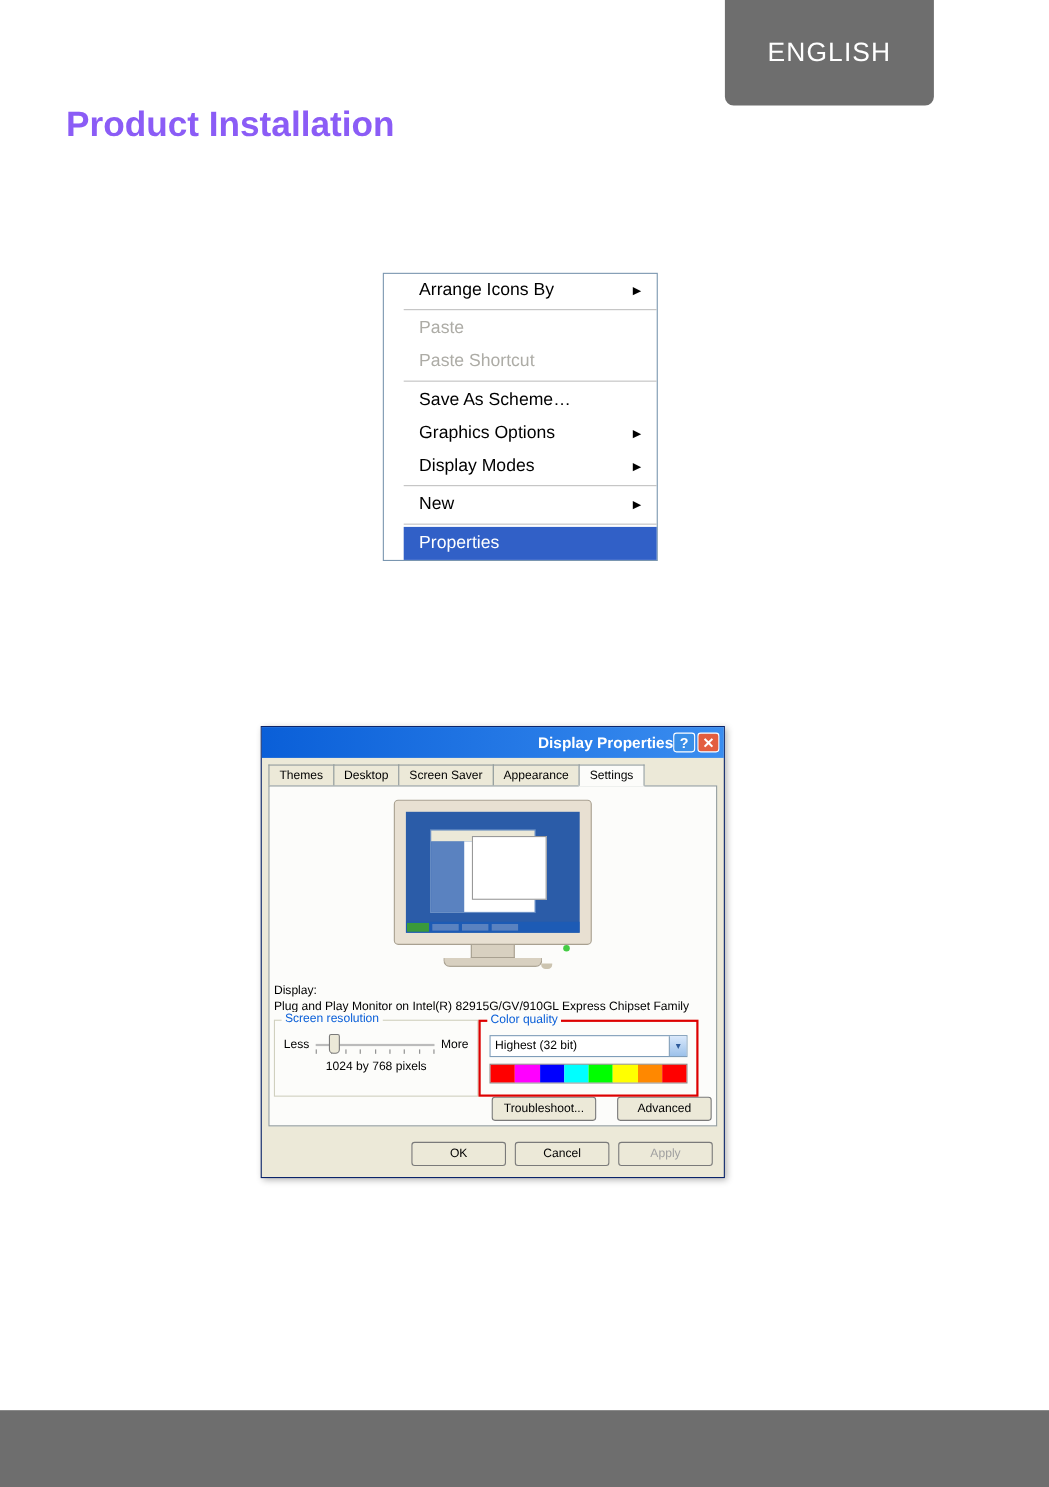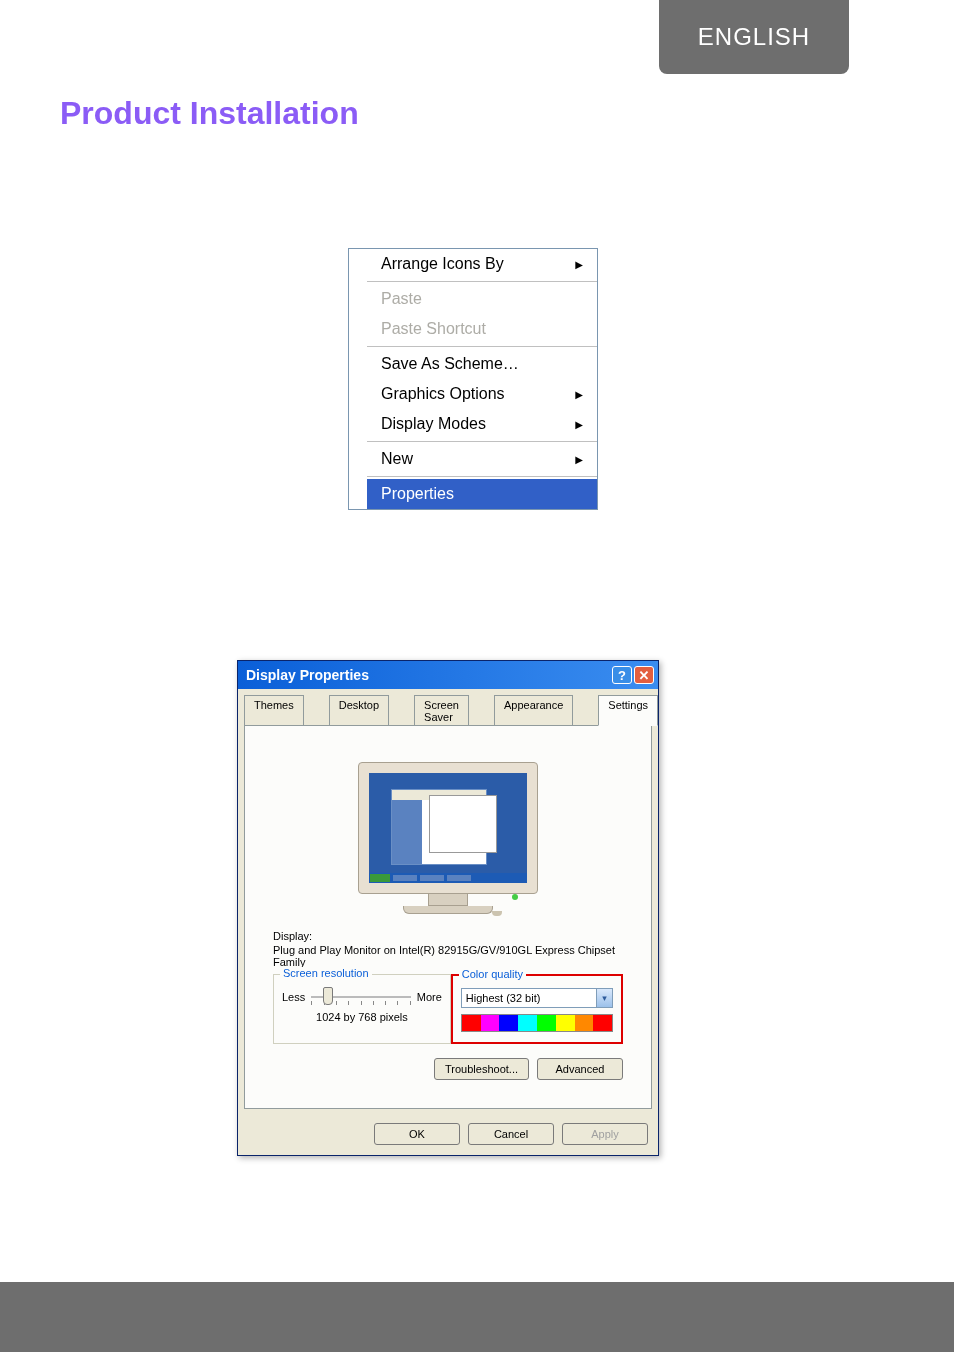--- a/index.html
+++ b/index.html
@@ -1,42 +1,42 @@
 <!DOCTYPE html>
 <html><head>
   <meta charset="utf-8">
   <style>
     * { box-sizing: border-box; margin: 0; padding: 0; }
     body { font-family: Arial, sans-serif; background: #fff; width: 954px; height: 1352px; position: relative; }
     
-    .lang-tab { position: absolute; top: 0; right: 105px; width: 190px; height: 74px; background: #6e6e6e; color: #fff; font-size: 24px; letter-spacing: 1px; display: flex; align-items: center; justify-content: center; border-radius: 0 0 8px 8px; font-family: Arial, sans-serif; }
+    .lang-tab { position: absolute; top: 0; right: 105px; width: 190px; height: 96px; background: #6e6e6e; color: #fff; font-size: 24px; letter-spacing: 1px; display: flex; align-items: center; justify-content: center; border-radius: 0 0 8px 8px; font-family: Arial, sans-serif; }
     
     .title { position: absolute; top: 95px; left: 60px; font-size: 32px; font-weight: bold; color: #8b5cf6; }
     
     
     .context-menu { position: absolute; top: 248px; left: 348px; width: 250px; background: #fff; border: 1px solid #7a96b0; font-family: Tahoma, sans-serif; font-size: 16px; padding-left: 18px; }
     .cm-item { padding: 6px 14px; display: flex; justify-content: space-between; align-items: center; color: #000; cursor: default; }
     .cm-item.disabled { color: #adaca6; }
     .cm-item.highlight { background: #3160c7; color: #fff; }
     .cm-sep { border-top: 1px solid #c0c0c0; margin: 2px 0; }
     .cm-arrow { font-size: 10px; }
     
     
     .dialog { position: absolute; top: 660px; left: 237px; width: 422px; background: #ece9d8; border: 1px solid #0a246a; font-family: Tahoma, sans-serif; box-shadow: 2px 2px 6px rgba(0,0,0,0.3); }
-    .titlebar { background: linear-gradient(to right, #0a5fd8, #3a8df0); color: #fff; height: 28px; display: flex; align-items: center; justify-content: space-between; padding: 0 4px 0 8px; font-size: 14px; font-weight: bold; }
+    .titlebar { background: linear-gradient(to right, #0a5fd8, #3a8df0); color: #fff; height: 28px; display: flex; align-items: center; justify-content: flex-end; padding: 0 4px 0 8px; font-size: 14px; font-weight: bold; }
     .titlebar-btns { display: flex; gap: 2px; }
     .tb-btn { width: 20px; height: 18px; border-radius: 3px; font-size: 13px; font-weight: bold; display: flex; align-items: center; justify-content: center; cursor: default; }
     .tb-help { background: #398ee7; color: #fff; border: 1px solid #fff; }
     .tb-close { background: #e35e3f; color: #fff; border: 1px solid #fff; }
     
-    .tabstrip { display: flex; margin: 6px 6px 0 6px; font-size: 11px; gap: 26px; }
+    .tabstrip { display: flex; margin: 6px 6px 0 6px; font-size: 11px; }
     .tab { padding: 3px 9px; background: #ece9d8; border: 1px solid #919b9c; border-bottom: none; margin-right: -1px; cursor: default; }
     .tab.active { background: #fcfcfa; border-bottom: 1px solid #fcfcfa; position: relative; z-index: 2; }
     
-    .tab-body { margin: 0 6px 6px 6px; border: 1px solid #919b9c; background: #fcfcfa; padding: 28px; position: relative; margin-top: -1px; }
+    .tab-body { margin: 0 6px 6px 6px; border: 1px solid #919b9c; background: #fcfcfa; padding: 4px; position: relative; margin-top: -1px; }
     
     .monitor-area { display: flex; justify-content: center; padding: 8px 0 10px 0; }
     .monitor { width: 180px; position: relative; }
     .mon-bezel { background: #e8e0d2; border: 1px solid #a8a090; border-radius: 4px; padding: 10px; }
     .mon-screen { background: #2b5ca8; height: 110px; position: relative; overflow: hidden; }
     .mon-win { position: absolute; top: 16px; left: 22px; width: 96px; height: 76px; background: #3b6cb5; border: 1px solid #6a8fc5; }
     .mon-win-title { height: 10px; background: #ece9d8; }
     .mon-win-side { position: absolute; left: 0; top: 10px; width: 30px; bottom: 0; background: #5a82c0; }
     .mon-win-main { position: absolute; left: 30px; top: 10px; right: 0; bottom: 0; background: #fff; }
     .mon-win2 { position: absolute; top: 22px; left: 60px; width: 68px; height: 58px; background: #fff; border: 1px solid #999; }
@@ -48,38 +48,38 @@
     .mon-pwr { position: absolute; bottom: 14px; right: 20px; width: 6px; height: 6px; background: #4c4; border-radius: 50%; }
     .mon-knob { position: absolute; bottom: -2px; right: 36px; width: 10px; height: 5px; background: #ccc4b0; border-radius: 0 0 4px 4px; }
     
     .display-label { font-size: 11px; margin-top: 6px; }
     .display-text { font-size: 11px; margin-top: 2px; }
     
     .settings-row { display: flex; margin-top: 6px; gap: 0; }
     .fieldset { border: 1px solid #d0d0bf; padding: 6px 8px 10px 8px; position: relative; }
     .fieldset-legend { position: absolute; top: -8px; left: 6px; background: #fcfcfa; padding: 0 3px; font-size: 11px; color: #0a5fd8; }
     .fs-res { width: 186px; }
-    .fs-col { width: 180px; border: 2px solid #d00; }
+    .fs-col { width: 200px; border: 2px solid #d00; }
     
     .slider-row { display: flex; align-items: center; font-size: 11px; margin-top: 6px; }
     .slider { flex: 1; margin: 0 6px; position: relative; height: 20px; }
     .slider-track { position: absolute; top: 9px; left: 0; right: 0; height: 2px; background: #bbb; }
     .slider-ticks { position: absolute; top: 14px; left: 0; right: 0; display: flex; justify-content: space-between; }
     .slider-tick { width: 1px; height: 4px; background: #888; }
     .slider-thumb { position: absolute; top: 0; left: 12px; width: 10px; height: 18px; background: #ece9d8; border: 1px solid #7a7a7a; border-radius: 2px 2px 4px 4px; }
     .res-text { text-align: center; font-size: 11px; margin-top: 4px; }
     
     .combo { width: 100%; height: 20px; border: 1px solid #7f9db9; background: #fff; display: flex; align-items: center; font-size: 11px; margin-top: 6px; }
     .combo-text { flex: 1; padding: 0 4px; }
     .combo-btn { width: 16px; height: 100%; background: linear-gradient(#d9e8fb, #9cc1ea); border-left: 1px solid #7f9db9; display: flex; align-items: center; justify-content: center; font-size: 9px; color: #2d5a9a; }
     
     .colorbar { height: 18px; margin-top: 6px; display: flex; border: 1px solid #888; }
     .colorbar div { flex: 1; }
     
-    .btn-row-inner { display: flex; justify-content: flex-end; gap: 8px; margin-top: 14px; }
+    .btn-row-inner { display: flex; justify-content: flex-end; gap: 19px; }
     .btn { min-width: 86px; height: 22px; background: #ece9d8; border: 1px solid #7a7a7a; border-radius: 3px; font-size: 11px; display: flex; align-items: center; justify-content: center; cursor: default; padding: 0 10px; }
     .btn.disabled { color: #a0a0a0; }
     
     .dlg-btn-row { display: flex; justify-content: flex-end; gap: 8px; padding: 8px 10px 10px 10px; }
     
     .footer { position: absolute; bottom: 0; left: 0; right: 0; height: 70px; background: #6e6e6e; }
   </style>
 </head>
 <body>
 

